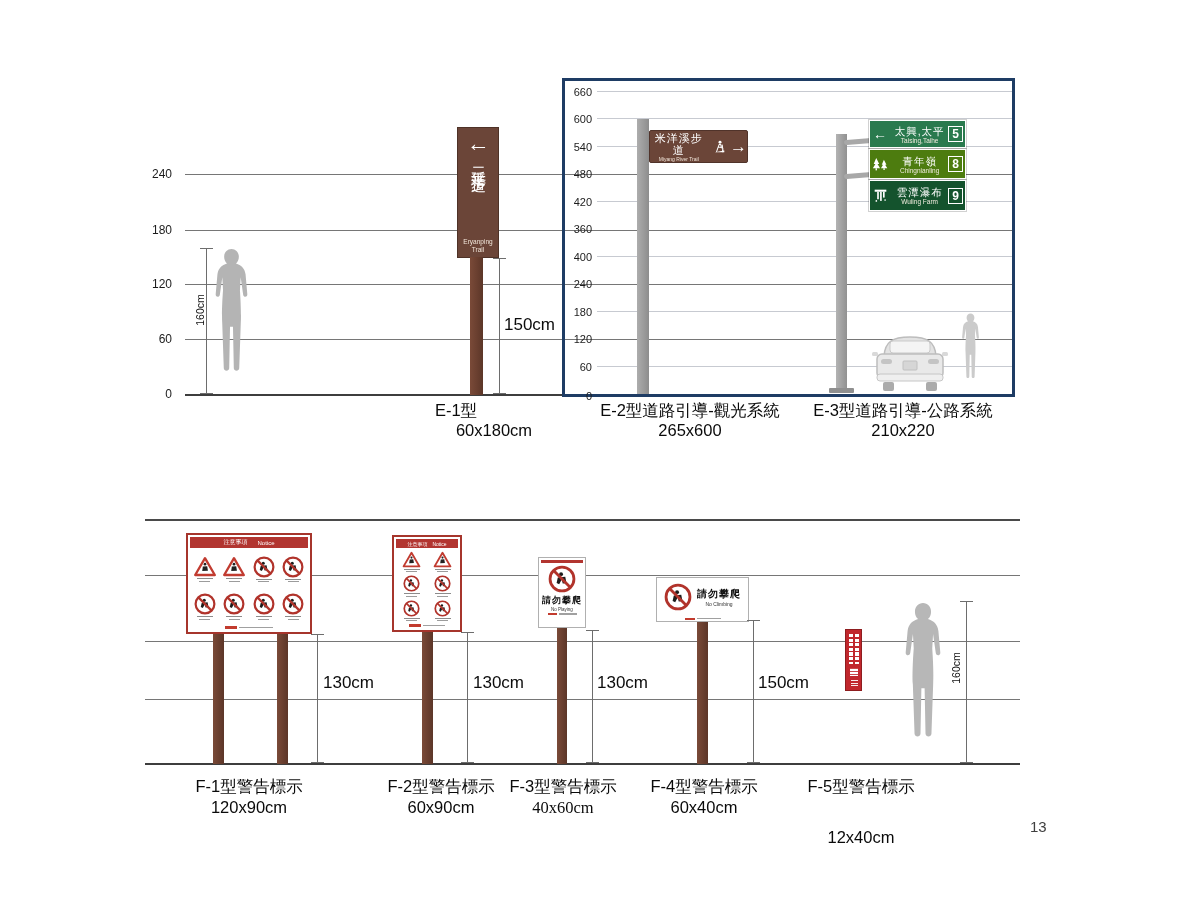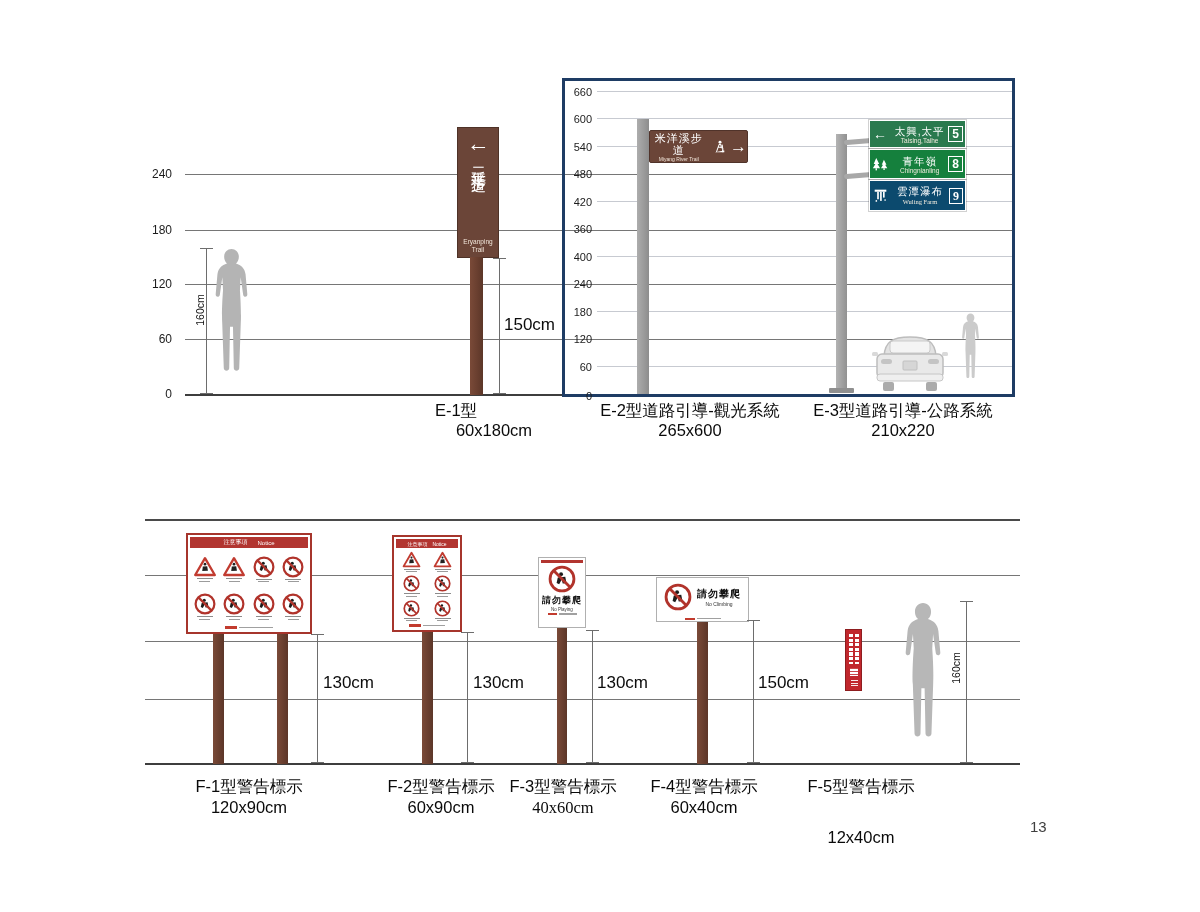--- a/index.html
+++ b/index.html
@@ -42,22 +42,22 @@
   .e2en{font-size:5px;color:#f0e4d8;line-height:6px;}
   .e2arrow{color:#fff;font-size:17px;font-weight:bold;}
   
   .e3pole{position:absolute;left:836px;top:134px;width:11px;height:256px;
           background:linear-gradient(90deg,#b3b3b3,#919191);}
   .e3base{position:absolute;left:829px;top:388px;width:25px;height:5px;background:#8f8f8f;border-radius:1px;}
   .arm{position:absolute;height:5px;background:#a8a8a8;border-radius:3px;width:30px;left:844px;transform:rotate(-5deg);}
   .e3sign{position:absolute;left:869px;width:97px;display:flex;align-items:center;box-sizing:border-box;
           box-shadow:inset 0 0 0 1px #fff,0 0 0 1px rgba(0,0,0,.18);}
   .e3g{background:#2a7a4e;top:120px;height:28px;}
-  .e3m1{background:#15803d;top:149px;height:30px;}
-  .e3m2{background:#0c4a6e;top:180px;height:31px;font-family:Liberation Serif, serif;}
+  .e3m1{background:#4d7c0f;top:149px;height:30px;}
+  .e3m2{background:#14532d;top:180px;height:31px;}
   .e3icon{width:22px;display:flex;justify-content:center;align-items:center;color:#fff;}
   .e3garrow{font-size:14px;font-weight:bold;color:#fff;}
   .e3txt{flex:1;text-align:center;color:#fff;}
   .e3zh{font-size:10.5px;line-height:12px;letter-spacing:1px;}
   .e3en{font-size:6.5px;line-height:7px;color:#f2ecdf;}
   .e3num{border:1.5px solid #fff;color:#fff;font-weight:bold;font-size:12px;line-height:14px;
          padding:0 3px;margin-right:3px;}
   
   .wsign{position:absolute;background:#fff;box-sizing:border-box;display:flex;flex-direction:column;}
   .f1{left:186px;top:533px;width:126px;height:101px;border:2px solid #a6352c;padding:2px;}

